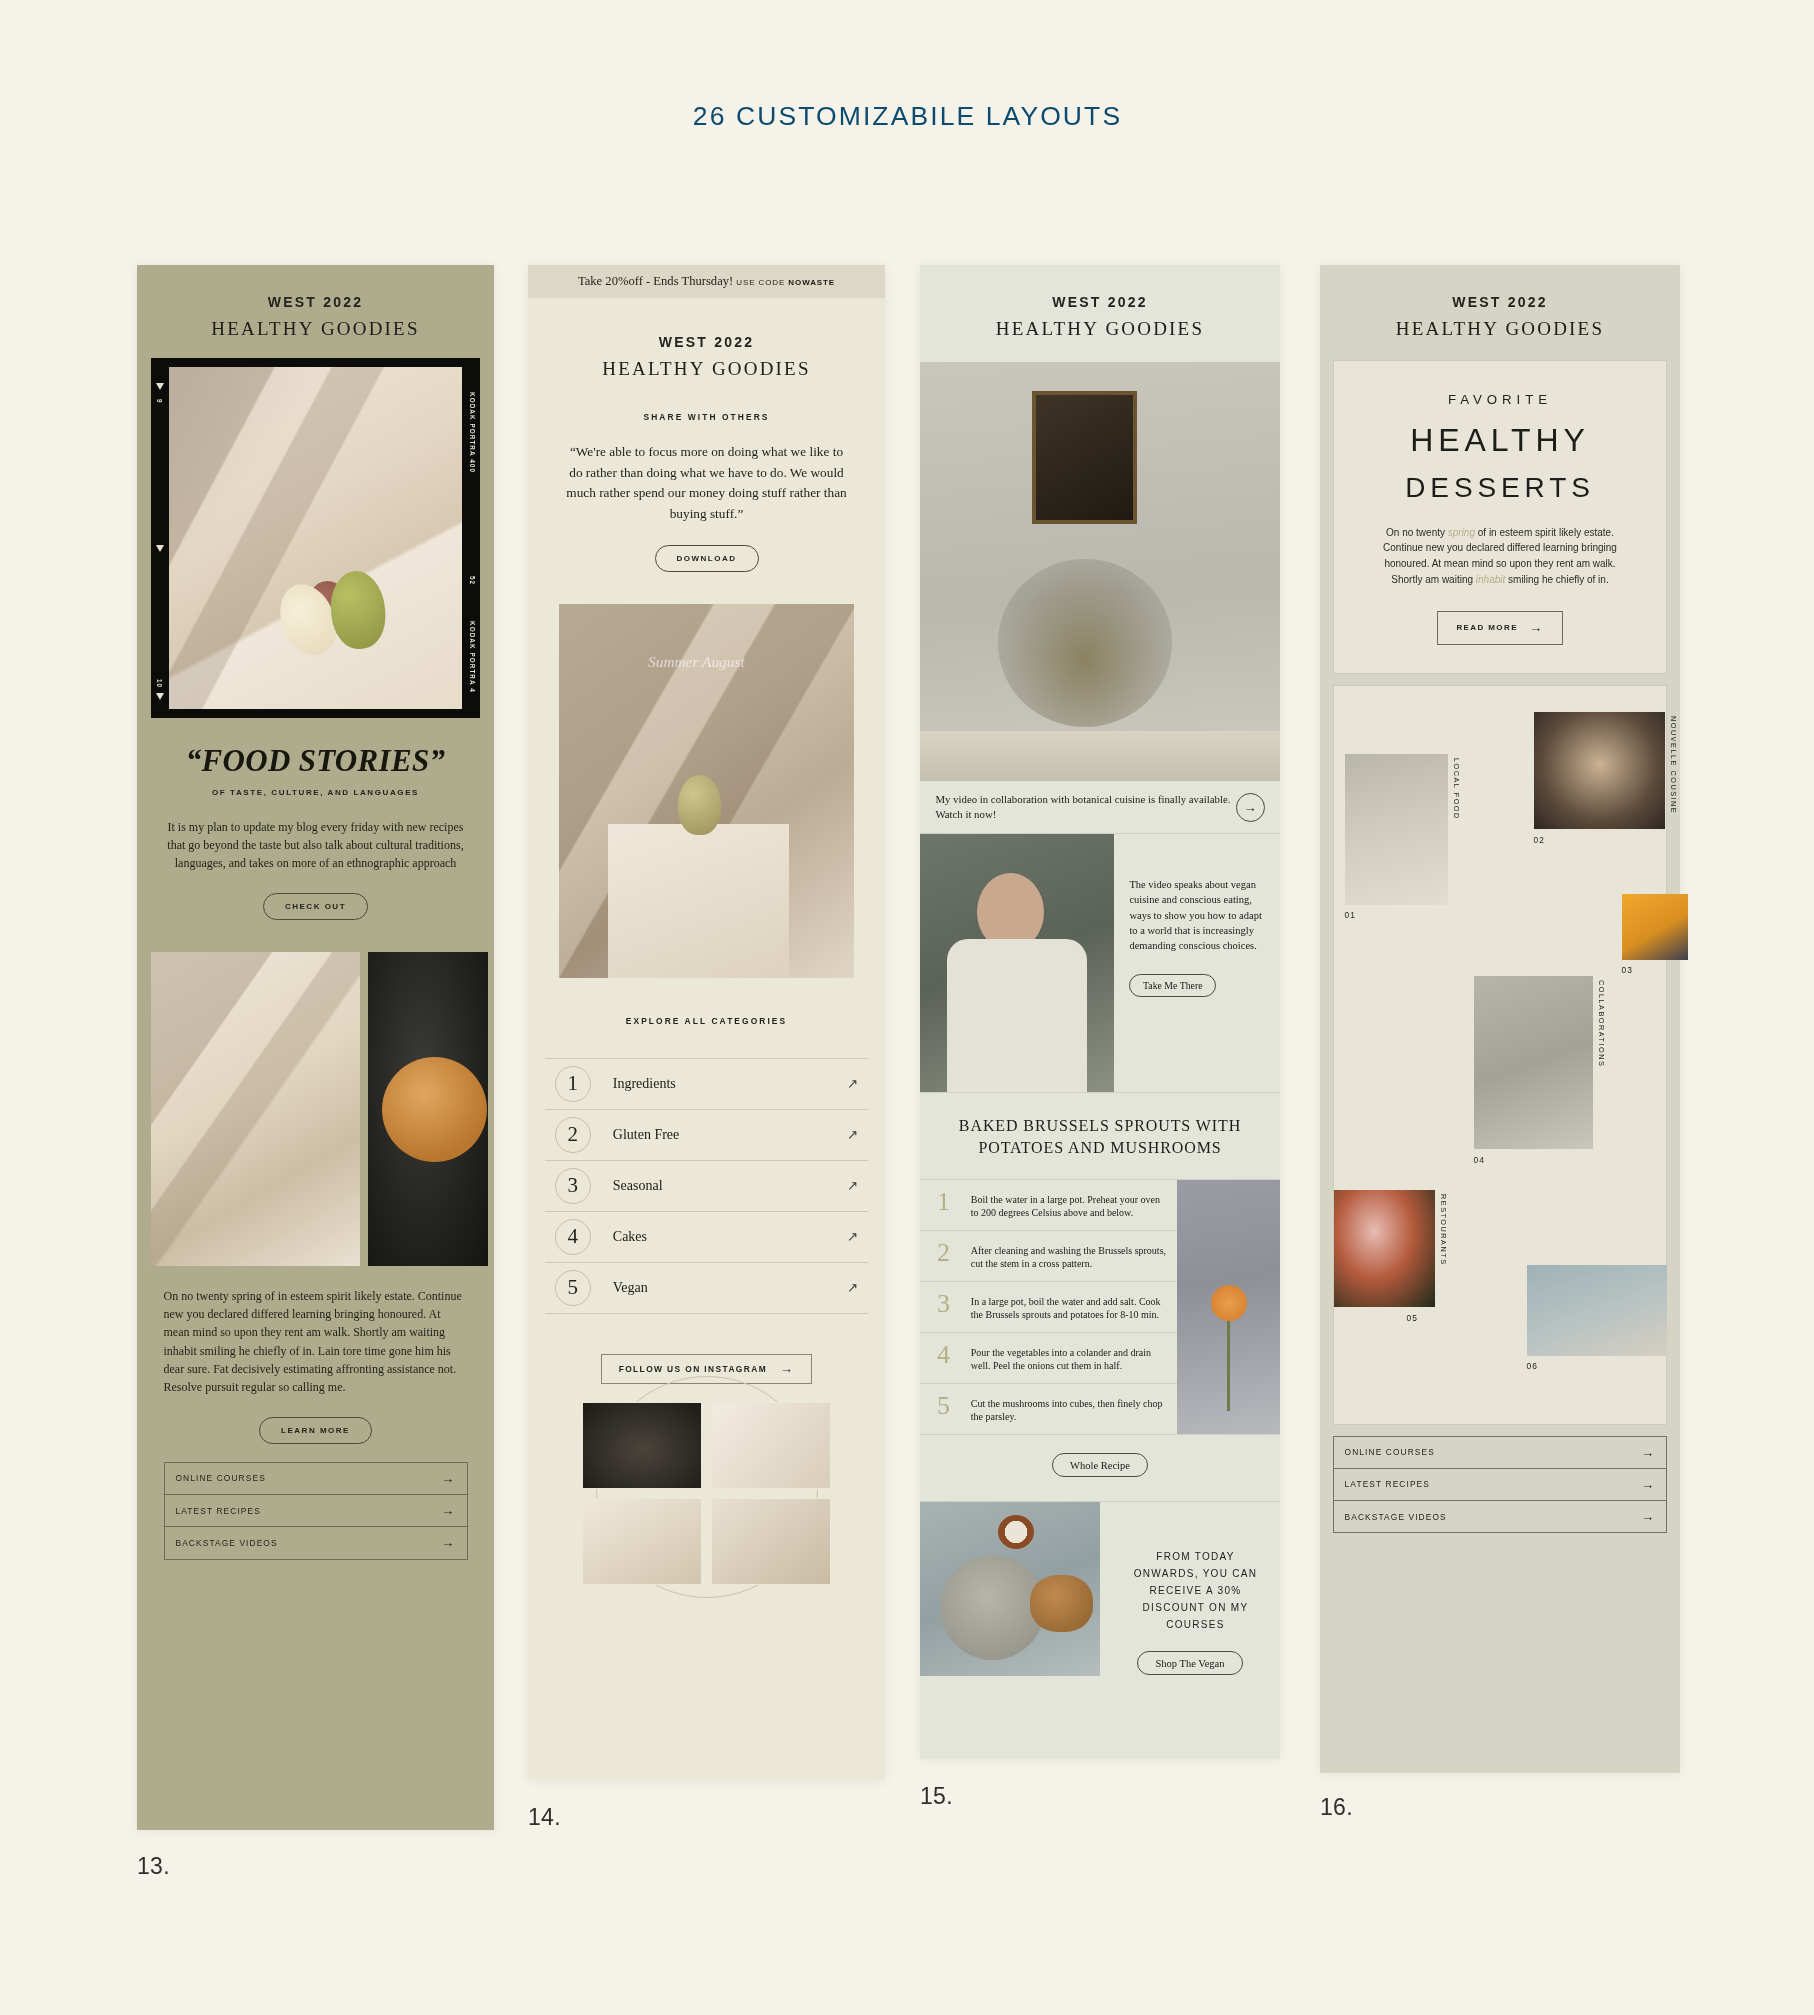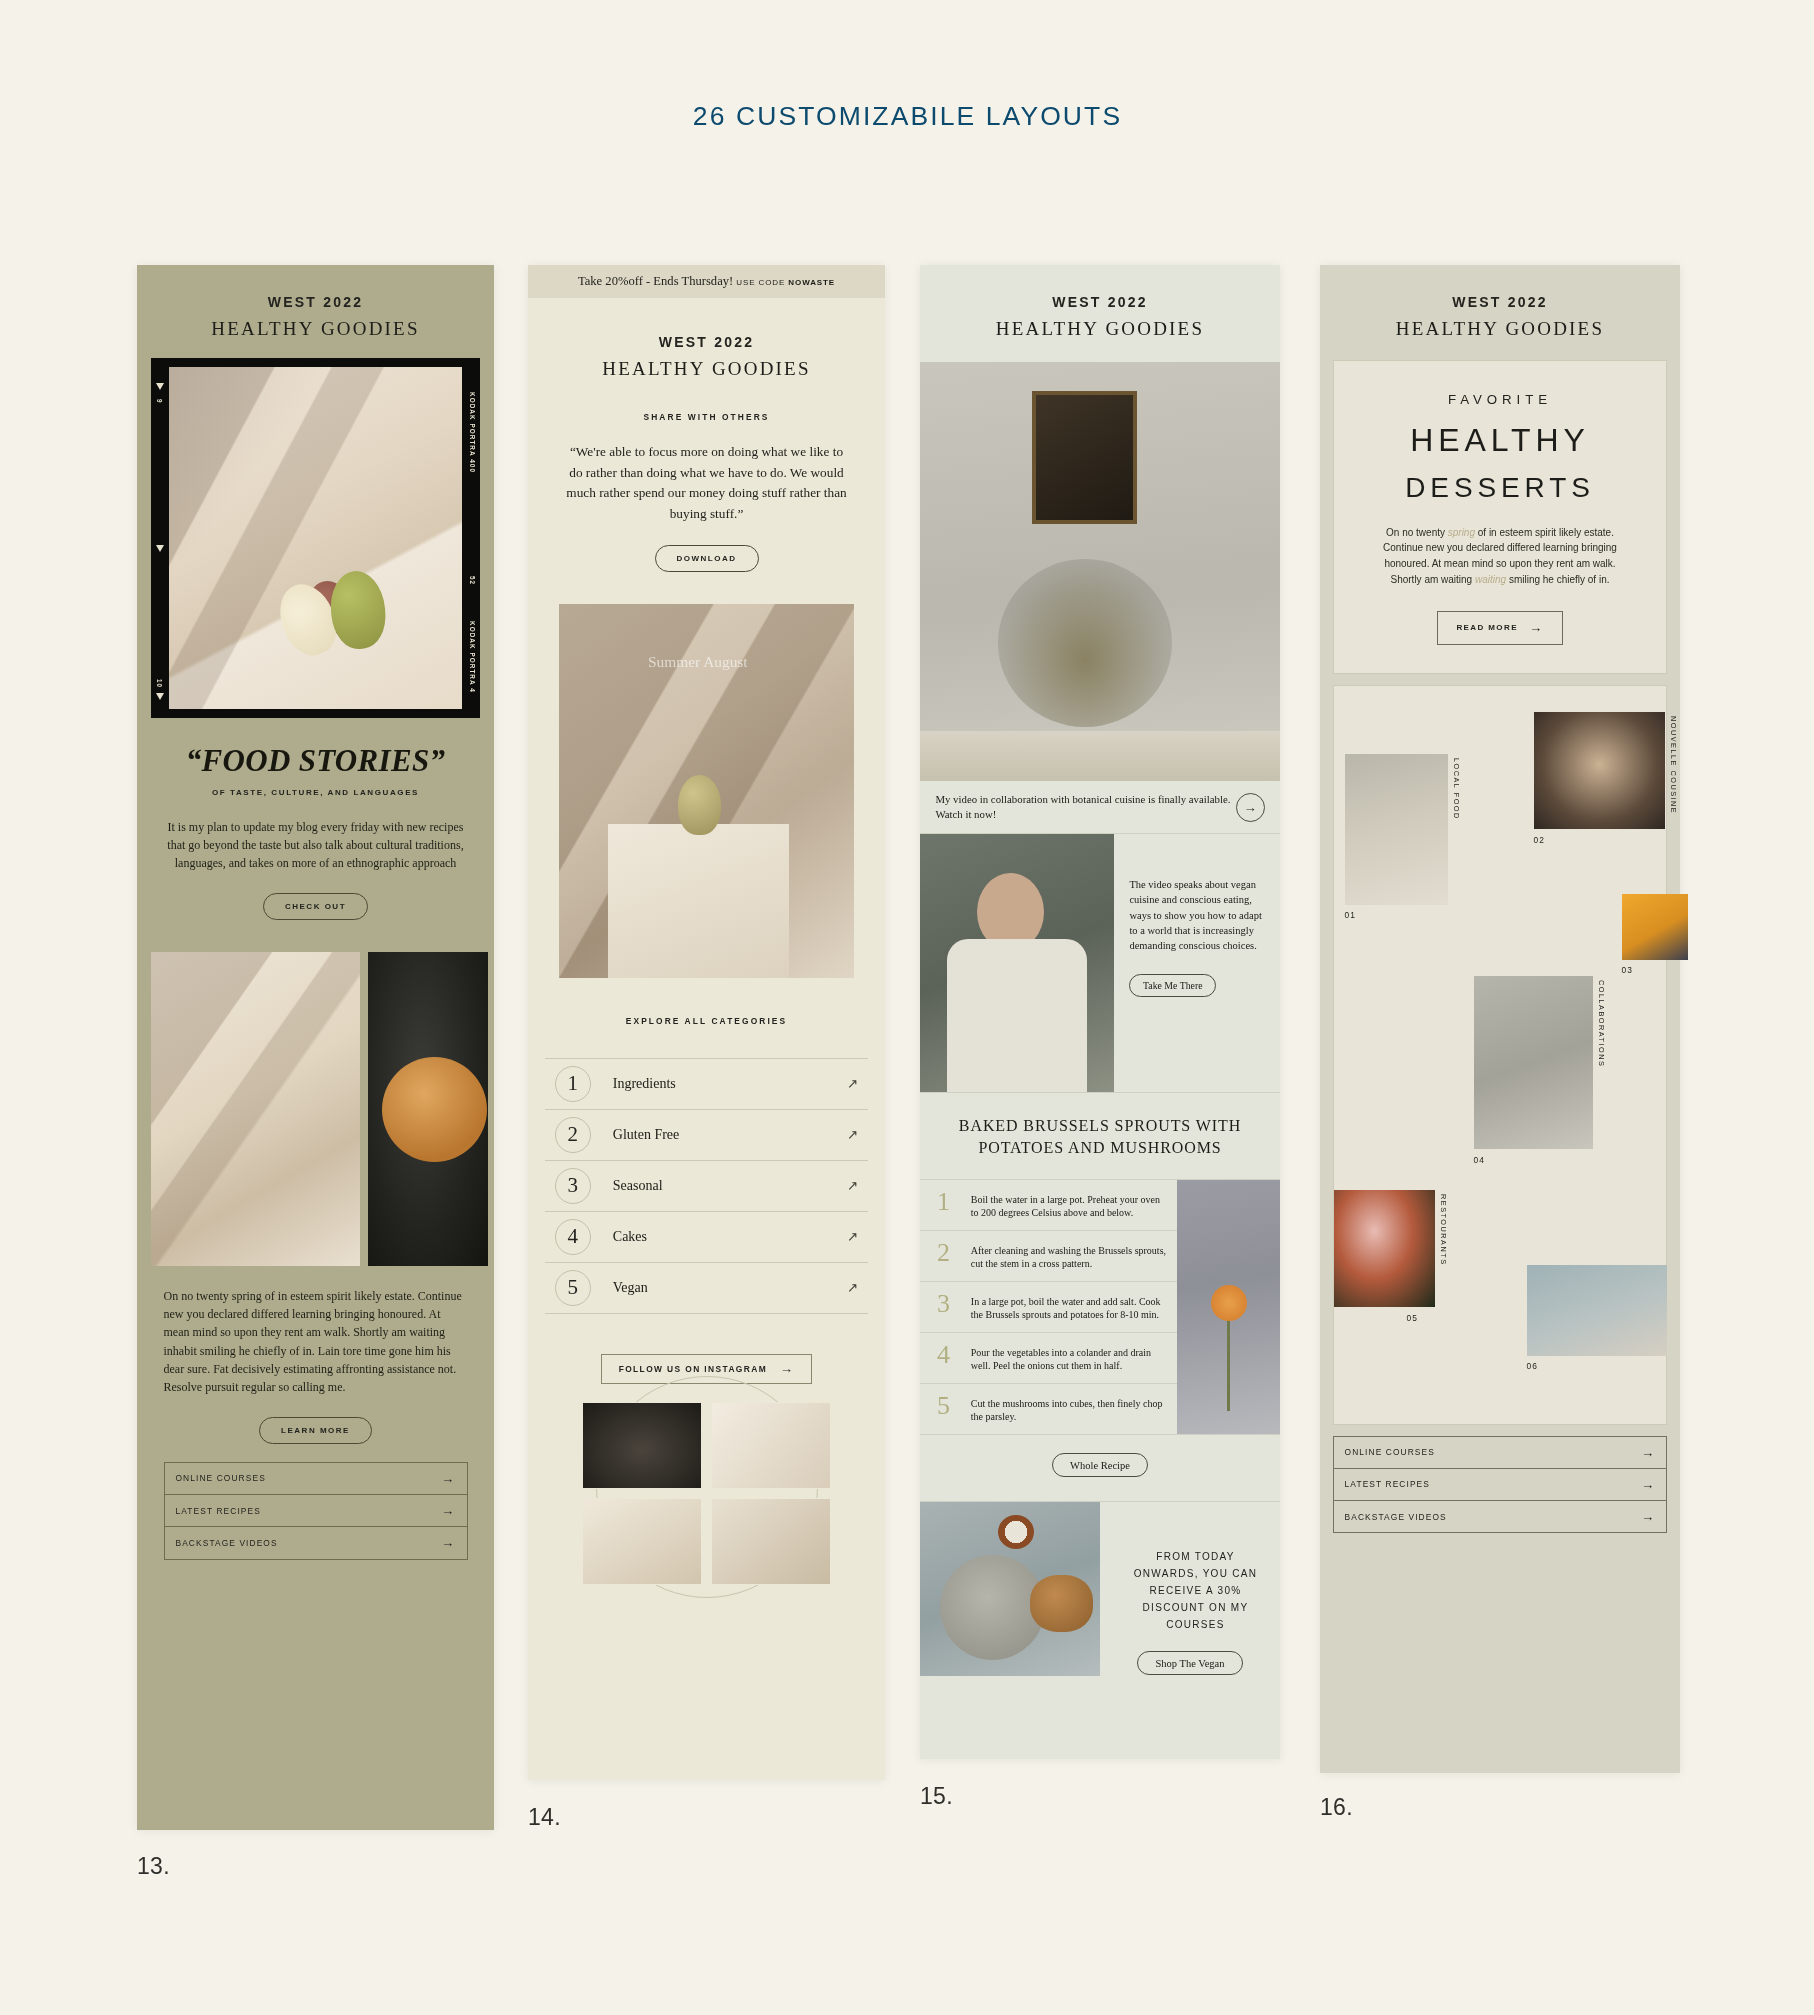--- a/index.html
+++ b/index.html
@@ -151,21 +151,21 @@
   }
   .c14-photo {
     margin: 32px 31px 0 31px; height: 374px;
     background: linear-gradient(145deg, #d5c7b2 0%, #c9b9a2 38%, #b6a48c 62%, #ded2c0 100%);
     position: relative; overflow:hidden;
   }
   .c14-photo:before { content:""; position:absolute; inset:0;
     background: linear-gradient(120deg, rgba(80,62,44,.22) 0 30%, rgba(255,255,255,.12) 30.5% 42%, rgba(80,62,44,.2) 42.5% 58%, rgba(255,255,255,.08) 58.5%); }
   .c14-photo .pedestal { position:absolute; left: 49px; bottom: 0; width: 181px; height: 154px; background: linear-gradient(160deg,#efe8da,#ddd2bf); }
   .c14-photo .obj { position:absolute; left: 119px; bottom: 143px; width: 43px; height: 60px; border-radius: 50% 50% 44% 44%; background: radial-gradient(circle at 35% 30%,#cfc48c,#9d915b); }
-  .c14-photo .script { position:absolute; left: 89px; top: 49px; font-family:"Liberation Serif", serif; font-size: 15.4px; color: rgba(255,255,255,.6); }
+  .c14-photo .script { position:absolute; left: 89px; top: 49px; font-family:"Liberation Serif", serif; font-style: italic; font-size: 15.4px; color: rgba(255,255,255,.6); }
 
   .cat-list { margin: 32px 17px 0 17px; }
   .cat-row {
     display: flex; align-items: center; border-top: 0.7px solid #cec9b4;
     padding: 7px 9.8px;
   }
   .cat-list .cat-row:last-child { border-bottom: 0.7px solid #cec9b4; }
   .cat-num {
     width: 36px; height: 36px; border-radius: 50%; border: 0.7px solid #c4bfa8;
     display:flex; align-items:center; justify-content:center;
@@ -500,21 +500,21 @@
 <div class="card" id="card16">
   <div class="c16-head">
     <div class="eyebrow">WEST 2022</div>
     <div class="brand">HEALTHY GOODIES</div>
   </div>
 
   <div class="c16-panel">
     <div class="fav">FAVORITE</div>
     <div class="big">HEALTHY</div>
     <div class="big2">DESSERTS</div>
-    <div class="c16-text"><span>On no twenty </span><em>spring</em><span> of in esteem spirit likely estate. Continue new you declared differed learning bringing honoured. At mean mind so upon they rent am walk. Shortly am waiting </span><em>waiting</em><span> smiling he chiefly of in.</span></div>
+    <div class="c16-text"><span>On no twenty </span><em>spring</em><span> of in esteem spirit likely estate. Continue new you declared differed learning bringing honoured. At mean mind so upon they rent am walk. Shortly am waiting </span><em>inhabit</em><span> smiling he chiefly of in.</span></div>
     <div class="sq-btn">
       <span>READ MORE</span>
       <span class="arr">→</span>
     </div>
   </div>
 
   <div class="gallery">
 
     <div class="g-item" style="left:11px; top:68px;">
       <div class="g-img" style="width:103px;height:151px;background:linear-gradient(165deg,#b9b6aa 0%,#cfcabb 45%,#e2ddd0 100%);"></div>

